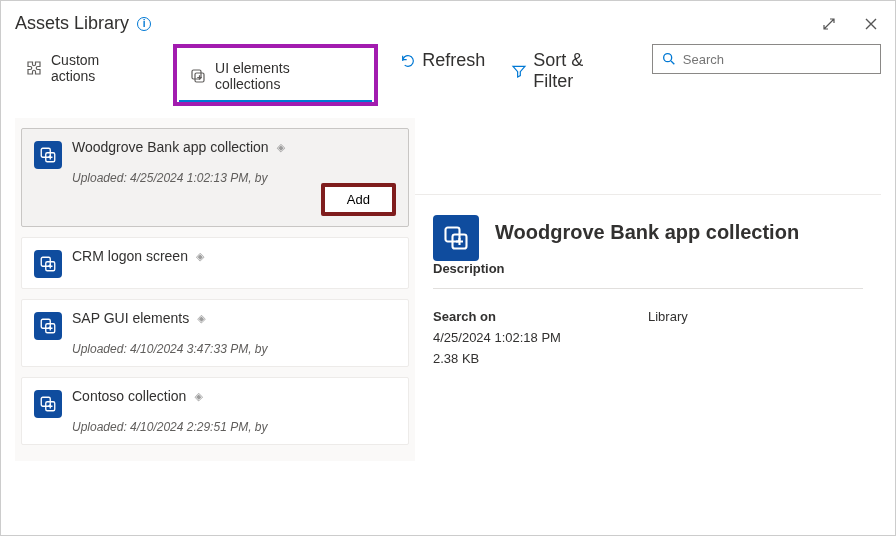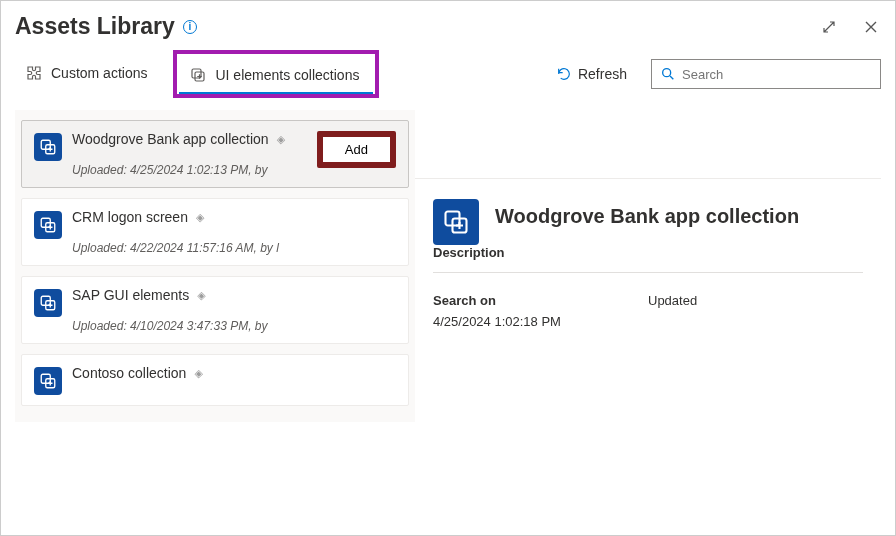--- a/index.html
+++ b/index.html
@@ -12,40 +12,40 @@
       background: #fff;
       border: 1px solid #ccc;
       overflow: hidden;
     }
     .titlebar {
       display: flex;
       align-items: center;
       padding: 12px 14px 8px 14px;
     }
     .titlebar h1 {
-      font-size: 23px;
-      font-weight: 700;
+      font-size: 18px;
+      font-weight: 400;
       color: #323130;
     }
     .info-icon {
       width: 14px; height: 14px;
       border: 1.3px solid #0078d4;
       border-radius: 50%;
       color: #0078d4;
       font-weight: 700;
       font-size: 10px;
       display: inline-flex;
       align-items: center; justify-content: center;
       margin-left: 8px;
     }
     .winbtns { margin-left: auto; display: flex; gap: 22px; }
     .winbtn { width: 20px; height: 20px; display:flex; align-items:center; justify-content:center; color:#555; cursor:pointer; }
     .toolbar {
       display: flex;
-      align-items: center;
+      align-items: flex-start;
       padding: 2px 14px 6px 14px;
       gap: 6px;
     }
     .tab {
       display: flex; align-items: center;
       padding: 8px 14px 8px 10px;
       gap: 8px;
       font-size: 14px;
       color: #323130;
       cursor: pointer;
@@ -58,21 +58,21 @@
       border: 4px solid #a21caf;
       margin-left: 6px;
       padding: 4px 2px 0 2px;
     }
     .toolbar-spacer { flex: 1; }
     .toolbtn {
       display: flex; align-items: center; gap: 6px;
       padding: 6px 10px;
       color: #0078d4;
       cursor: pointer;
-      font-size: 14px;
+      font-size: 18px;
     }
     .toolbtn .tb-label { color: #323130; }
     .searchbox {
       display: flex; align-items: center;
       border: 1px solid #8a8886;
       width: 230px; height: 30px;
       padding: 0 8px; margin-left: 8px;
     }
     .searchbox input { border:none; outline:none; flex:1; font-size:13px; }
     .searchbox svg { color:#0078d4; margin-right:6px; }
@@ -104,26 +104,27 @@
       color:#fff;
       flex-shrink:0;
       margin-top:2px;
     }
     .li-body { flex:1; min-width:0; }
     .li-title-row { display:flex; align-items:center; gap:8px; }
     .li-title { font-size:14px; color:#323130; }
     .li-meta { font-size:12px; color:#605e5c; margin-top:16px;font-style:italic; }
     .diamond { color:#9d9d9d; font-size:11px; }
     .add-btn {
-      border:6px solid #7f1d1d;
+      border:4px solid #7f1d1d;
       background:#fff;
       padding: 5px 22px;
       font-size:13px;
       cursor:pointer;
       border-radius:2px;
+      margin-top:44px;
     }
 
     .detail-head { display:flex; align-items:flex-start; gap:16px; }
     .detail-icon {
       width:46px; height:46px;
       background:#0f4c9e; border-radius:4px;
       display:flex; align-items:center; justify-content:center;
       color:#fff; flex-shrink:0;
     }
     .detail-title { font-size:20px; font-weight:600; margin-top:6px; }
@@ -178,20 +179,26 @@
 
   <div class="toolbar-spacer"></div>
 
   <div class="toolbtn">
     <svg width="16" height="16" viewBox="0 0 24 24" fill="none" stroke="#0078d4" stroke-width="1.8">
         <path d="M4 12a8 8 0 1 1 3 6.2M4 4v6h6"></path>
       </svg>
     <span class="tb-label">Refresh</span>
   </div>
 
+  <div class="toolbtn">
+    <svg width="16" height="16" viewBox="0 0 24 24" fill="none" stroke="#0078d4" stroke-width="1.8">
+        <path d="M3 5h18l-7 8v6l-4 2v-8z"></path>
+      </svg>
+    <span class="tb-label">Sort &amp; Filter</span>
+  </div>
 
   <div class="searchbox">
     <svg width="16" height="16" viewBox="0 0 24 24" fill="none" stroke="currentColor" stroke-width="2">
         <circle cx="10" cy="10" r="6"></circle>
         <path d="M20 20l-5-5"></path>
       </svg>
     <input type="text" placeholder="Search" style="">
   </div>
 </div>
 
@@ -222,21 +229,20 @@
             <rect x="3" y="3" width="12" height="12" rx="2"></rect>
             <rect x="9" y="9" width="12" height="12" rx="2"></rect>
             <path d="M15 12v6M12 15h6"></path>
           </svg>
       </span>
       <div class="li-body">
         <div class="li-title-row">
           <span class="li-title">CRM logon screen</span>
           <span class="diamond">◈</span>
         </div>
-        <div class="li-meta">Uploaded: 4/22/2024 11:57:16 AM, by l</div>
       </div>
     </div>
 
     <div class="list-item">
       <span class="li-icon">
         <svg width="18" height="18" viewBox="0 0 24 24" fill="none" stroke="#fff" stroke-width="1.8">
             <rect x="3" y="3" width="12" height="12" rx="2"></rect>
             <rect x="9" y="9" width="12" height="12" rx="2"></rect>
             <path d="M15 12v6M12 15h6"></path>
           </svg>
@@ -256,20 +262,21 @@
             <rect x="3" y="3" width="12" height="12" rx="2"></rect>
             <rect x="9" y="9" width="12" height="12" rx="2"></rect>
             <path d="M15 12v6M12 15h6"></path>
           </svg>
       </span>
       <div class="li-body">
         <div class="li-title-row">
           <span class="li-title">Contoso collection</span>
           <span class="diamond">◈</span>
         </div>
+        <div class="li-meta">Uploaded: 4/10/2024 2:29:51 PM, by</div>
       </div>
     </div>
 
   </div>
 
   <div class="rightcol">
     <div class="detail-head">
       <span class="detail-icon">
         <svg width="28" height="28" viewBox="0 0 24 24" fill="none" stroke="#fff" stroke-width="1.8">
             <rect x="3" y="3" width="12" height="12" rx="2"></rect>
@@ -278,19 +285,20 @@
           </svg>
       </span>
       <div class="detail-title">Woodgrove Bank app collection</div>
     </div>
 
     <div class="section-label">Description</div>
     <hr class="divider">
 
     <div class="kv-grid">
       <div class="kv-label">Search on</div>
-      <div class="kv-val">Updated</div>
+      <div class="kv-val">Library</div>
       <div class="kv-val">4/25/2024 1:02:18 PM</div>
       <div></div>
+      <div class="kv-val">2.38 KB</div>
       <div></div>
     </div>
   </div>
 </div>
 
 </body></html>

